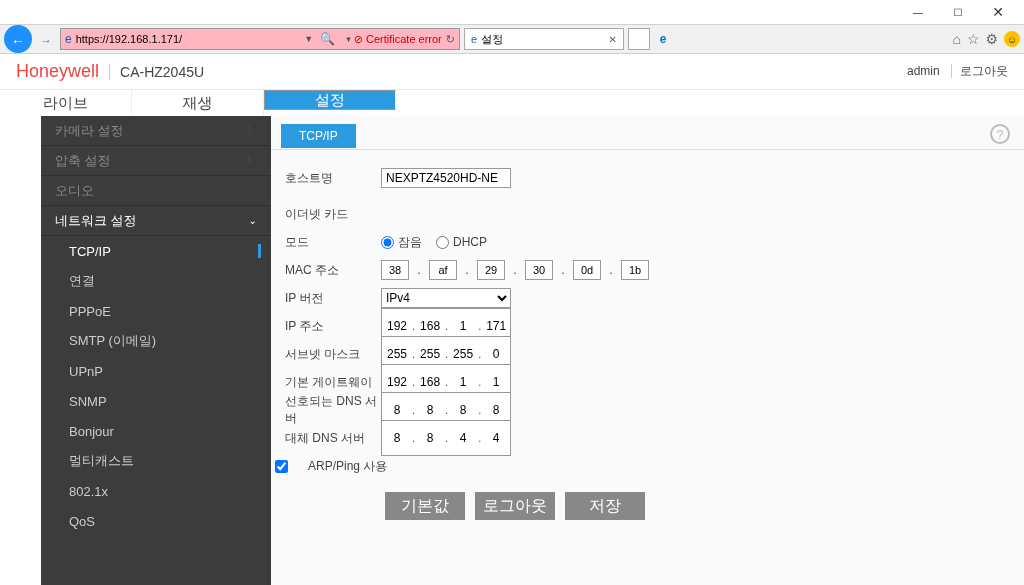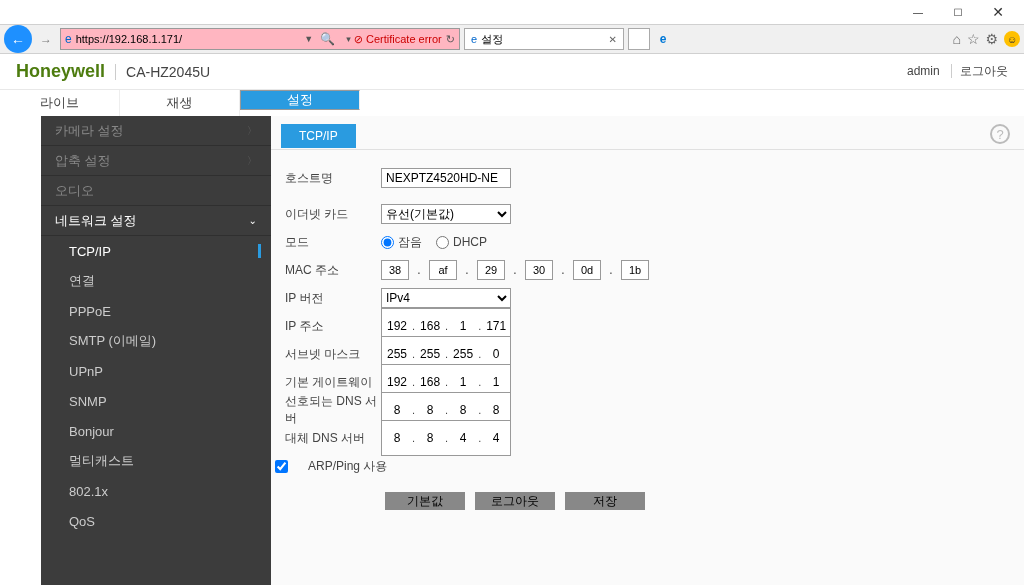--- a/index.html
+++ b/index.html
@@ -25,29 +25,29 @@
   .tab .ie-icon { color: #0066cc; }
   .tab .close { margin-left: auto; color: #666; font-size: 10px; }
   .newtab { width: 22px; height: 22px; border: 1px solid #aaa; background: #fff; }
   .edge-icon { width: 18px; height: 18px; border-radius: 50%; font-size: 12px; color: #0078d7; display: flex; align-items: center; justify-content: center; font-weight: bold; }
   .addrbar .right-icons { margin-left: auto; display: flex; gap: 6px; align-items: center; }
   .addrbar .ri { font-size: 14px; color: #666; }
   .smiley { width: 16px; height: 16px; border-radius: 50%; background: #ffc000; color: #333; font-size: 10px; display: flex; align-items: center; justify-content: center; }
 
   
   .brand-header { height: 36px; display: flex; align-items: center; padding: 0 16px; border-bottom: 1px solid #e8e8e8; }
-  .brand { color: #4d7c0f; font-weight: bold; font-size: 18px; margin-right: 10px; }
+  .brand { color: #ef4444; font-weight: normal; font-size: 18px; margin-right: 10px; }
   .model { font-size: 14px; color: #444; border-left: 1px solid #ccc; padding-left: 10px; }
   .brand-header .right { margin-left: auto; font-size: 12px; color: #444; }
   .brand-header .right span { margin-left: 8px; }
   .brand-header .sep { border-left: 1px solid #ccc; padding-left: 8px; }
 
   
   .toptabs { height: 26px; display: flex; background: #fff; }
-  .toptabs .tt { width: 120px; display: flex; align-items: center; justify-content: center; font-size: 13px; color: #444; border-right: 1px solid #eee; }
+  .toptabs .tt { width: 132px; display: flex; align-items: center; justify-content: center; font-size: 15px; color: #444; border-right: 1px solid #eee; }
   .toptabs .tt.sel { background: #2a9be0; color: #fff; }
 
   
   .main { display: flex; height: calc(585px - 24px - 30px - 36px - 26px); margin-left: 41px; }
   .sidebar { width: 230px; background: #3c3c3c; color: #ccc; font-size: 13px; overflow: hidden; }
   .sidebar .cat { height: 30px; display: flex; align-items: center; padding: 0 14px; color: #888; border-bottom: 1px solid #2f2f2f; position: relative; }
   .sidebar .cat .chev { margin-left: auto; font-size: 10px; color: #666; }
   .sidebar .cat.open { color: #fff; }
   .sidebar .cat.open .chev { color: #fff; }
   .sidebar .sub { height: 30px; display: flex; align-items: center; padding: 0 28px; color: #ccc; }
@@ -69,21 +69,21 @@
   .radio-row { display: flex; align-items: center; gap: 4px; }
   .radio-row label { margin-right: 10px; }
   .mac { display: flex; gap: 5px; align-items: center; }
   .mac input { width: 28px; height: 20px; border: 1px solid #999; text-align: center; font-size: 11px; background: #fff; }
   .mac span { width: 10px; text-align: center; }
   .ip { display: flex; align-items: center; border: 1px solid #999; width: 130px; height: 36px; background: #fff; }
   .ip input { width: 30px; border: none; text-align: center; font-size: 12px; background: transparent; outline: none; }
   .ip span { font-size: 11px; }
   .chk { margin-left: 0; display: flex; align-items: center; gap: 20px; }
   .btn-row { display: flex; gap: 10px; margin-top: 14px; margin-left: 104px; }
-  .btn { width: 80px; height: 18px; background: #888; color: #000000; border: none; font-size: 12px; }
+  .btn { width: 80px; height: 28px; background: #888; color: #ffffff; border: none; font-size: 16px; }
 
 </style>
 </head>
 <body>
 
 <div class="titlebar">
   <div class="tb-btn">—</div>
   <div class="tb-btn">☐</div>
   <div class="tb-btn">✕</div>
 </div>
@@ -169,21 +169,20 @@
       <div class="help-icon">?</div>
     </div>
 
     <div class="form">
       <div class="row gap">
         <div class="lbl">호스트명</div>
         <input class="txt" value="NEXPTZ4520HD-NE" style="">
       </div>
       <div class="row">
         <div class="lbl">이더넷 카드</div>
-        <select class="sel"><option>유선(기본값)</option></select>
       </div>
       <div class="row">
         <div class="lbl">모드</div>
         <div class="radio-row">
           <input type="radio" checked="" style="">
             <label>잠음</label>
           <input type="radio" style="">
             <label>DHCP</label>
         </div>
       </div>

